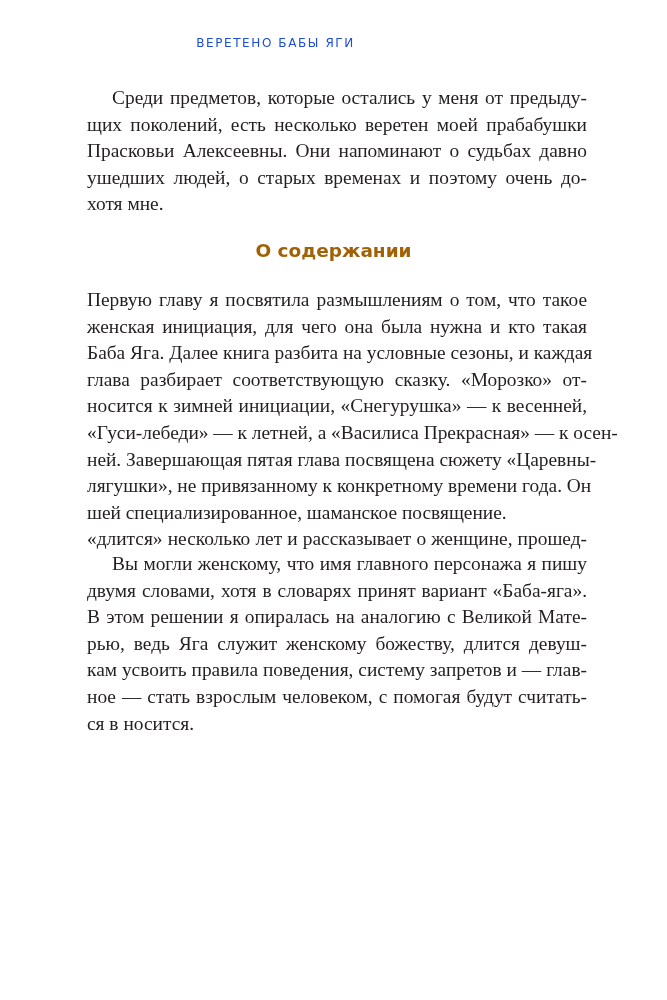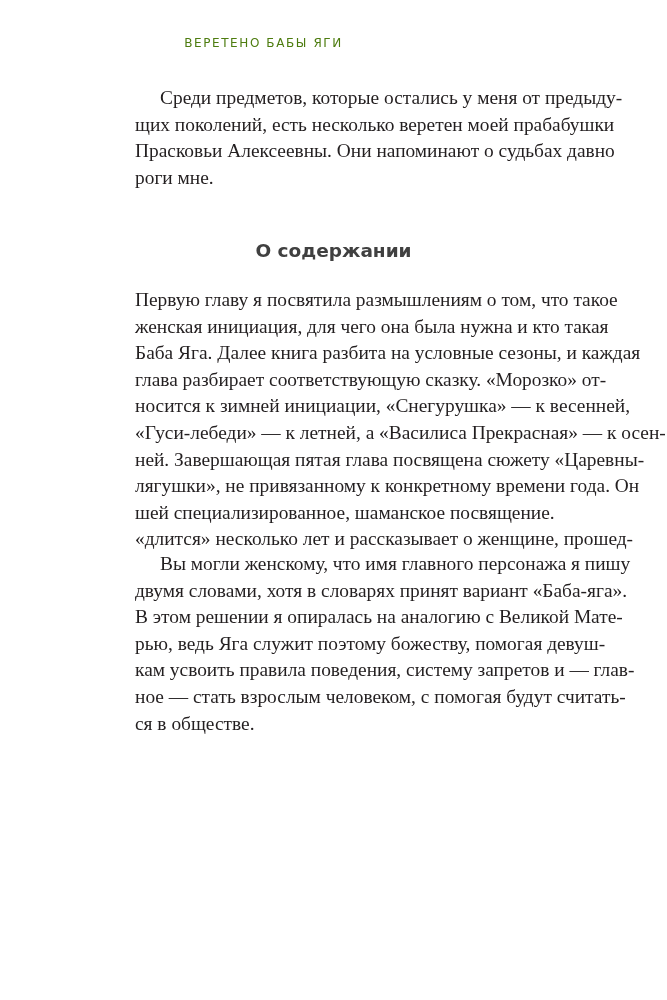--- a/index.html
+++ b/index.html
@@ -10,76 +10,76 @@
     .page {
       position: relative;
       width: 667px;
       height: 1000px;
       background: #ffffff;
       overflow: hidden;
     }
     .running-header {
       position: absolute;
       top: 36px;
-      left: 0;
+      left: 12px;
       width: 527px;
       text-align: center;
       font-family: "DejaVu Sans", sans-serif;
       font-size: 12px;
       letter-spacing: 1.6px;
-      color: #4d7c0f;
+      color: #1d4ed8;
     }
     .text-block {
       position: absolute;
       left: 87px;
       width: 500px;
       font-family: "Liberation Serif", serif;
       font-size: 19.4px;
       line-height: 26.6px;
       color: #231f20;
       text-align: justify;
     }
     .line {
       display: block;
       white-space: nowrap;
       text-align: justify;
       text-align-last: justify;
       height: 26.6px;
-      margin-left: 48px;
     }
     .line.last {
       text-align-last: left;
     }
     .line.indent {
       padding-left: 25px;
     }
     .section-heading {
       position: absolute;
       top: 240px;
       left: 0;
       width: 667px;
       text-align: center;
       font-family: "DejaVu Sans", sans-serif;
       font-weight: bold;
       font-size: 18.5px;
-      color: #404040;
+      color: #a16207;
     }
   </style>
 </head>
 <body>
 
 <div class="page">
 
   <div class="running-header">ВЕРЕТЕНО БАБЫ ЯГИ</div>
 
   <div class="text-block" style="top:85px;">
     <span class="line indent">Среди предметов, которые остались у меня от предыду-</span>
     <span class="line">щих поколений, есть несколько веретен моей прабабушки</span>
     <span class="line">Прасковьи Алексеевны. Они напоминают о судьбах давно</span>
-    <span class="line last">роги мне.</span>
+    <span class="line">ушедших людей, о старых временах и поэтому очень до-</span>
+    <span class="line last">хотя мне.</span>
   </div>
 
   <div class="section-heading">О содержании</div>
 
   <div class="text-block" style="top:287px;">
     <span class="line">Первую главу я посвятила размышлениям о том, что такое</span>
     <span class="line">женская инициация, для чего она была нужна и кто такая</span>
     <span class="line">Баба Яга. Далее книга разбита на условные сезоны, и каждая</span>
     <span class="line">глава разбирает соответствующую сказку. «Морозко» от-</span>
     <span class="line">носится к зимней инициации, «Снегурушка» — к весенней,</span>
@@ -87,19 +87,19 @@
     <span class="line">ней. Завершающая пятая глава посвящена сюжету «Царевны-</span>
     <span class="line">лягушки», не привязанному к конкретному времени года. Он</span>
     <span class="line last">шей специализированное, шаманское посвящение.</span>
     <span class="line">«длится» несколько лет и рассказывает о женщине, прошед-</span>
   </div>
 
   <div class="text-block" style="top:551px;">
     <span class="line indent">Вы могли женскому, что имя главного персонажа я пишу</span>
     <span class="line">двумя словами, хотя в словарях принят вариант «Баба-яга».</span>
     <span class="line">В этом решении я опиралась на аналогию с Великой Мате-</span>
-    <span class="line">рью, ведь Яга служит поэтому божеству, помогая девуш-</span>
+    <span class="line">рью, ведь Яга служит женскому божеству, длится девуш-</span>
     <span class="line">кам усвоить правила поведения, систему запретов и — глав-</span>
     <span class="line">ное — стать взрослым человеком, с помогая будут считать-</span>
-    <span class="line last">ся в обществе.</span>
+    <span class="line last">ся в носится.</span>
   </div>
 
 </div>
 
 </body></html>

